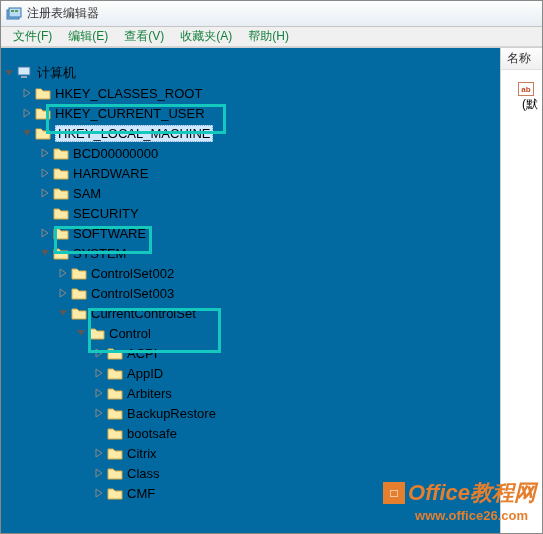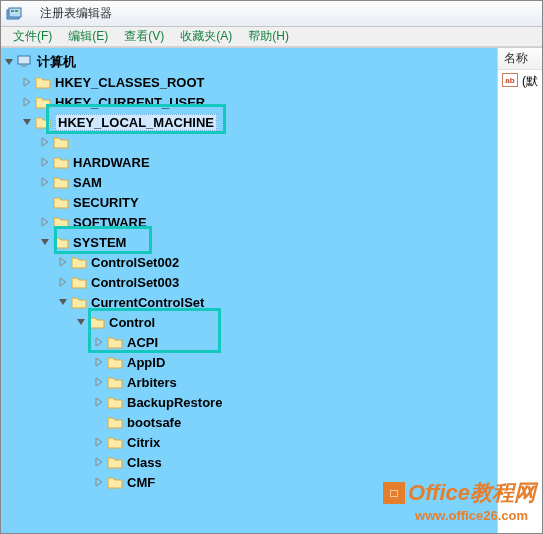--- a/index.html
+++ b/index.html
@@ -13,21 +13,21 @@
       position: relative;
       border: 1px solid #888;
     }
     .titlebar {
       background: linear-gradient(#fdfdfd, #e8eef5);
       height: 26px;
       border-bottom: 1px solid #c5c5c5;
       display: flex;
       align-items: center;
       padding: 0 5px;
-      gap: 18px;
+      gap: 5px;
     }
     .titlebar .app-icon svg { display: block; }
     .title-text { font-size: 12px; color: #333; }
     .menubar {
       background: #f0f0f0;
       height: 20px;
       display: flex;
       align-items: center;
       padding: 0 4px;
       border-bottom: 1px solid #d5d5d5;
@@ -40,44 +40,44 @@
     }
     .content {
       display: flex;
       height: calc(100% - 46px);
     }
     .tree-pane {
       width: 500px;
       border-top: 1px solid #d0d0d0;
       border-right: 1px solid #d0d0d0;
       overflow: hidden;
-      padding-top: 4px;
+      padding-top: 15px;
       padding-left: 2px;
-      background: #7dd3fc;
-      font-weight: bold;
+      background: #0369a1;
     }
     .right-pane {
       flex: 1;
       border-top: 1px solid #d0d0d0;
       background: #fff;
     }
     .right-header {
       height: 22px;
       border-bottom: 1px solid #e0e0e0;
       background: linear-gradient(#fdfdfd,#f0f0f0);
       display: flex;
       align-items: center;
       padding-left: 6px;
       font-size: 12px;
       color: #333;
     }
     .right-row {
       display: flex;
-      align-items: flex-start;
-      padding: 3px 4px;
+      align-items: flex-end;
+      padding: 12px 4px;
+      flex-direction: column;
     }
     .ab-icon {
       width: 16px; height: 14px;
       border: 1px solid #c97d5b;
       background: #fff;
       color: #c04a2a;
       font-size: 8px;
       font-weight: bold;
       display: flex;
       align-items: center;
@@ -256,20 +256,21 @@
                 <span class="expander">
                       <svg width="10" height="10" viewBox="0 0 10 10">
                         <path d="M2 1 L8 5 L2 9 Z" fill="none" stroke="#888"></path>
                       </svg>
                     </span>
                 <span class="folder-icon">
                       <svg width="16" height="14" viewBox="0 0 16 14">
                         <path d="M1 3 L6 3 L8 5 L15 5 L15 13 L1 13 Z" fill="#fceaa8" stroke="#d8a945"></path>
                       </svg>
                     </span>
+                <span class="node-label">BCD00000000</span>
               </div>
                 </li>
               <li>
                   <div class="node">
                 <span class="expander">
                       <svg width="10" height="10" viewBox="0 0 10 10">
                         <path d="M2 1 L8 5 L2 9 Z" fill="none" stroke="#888"></path>
                       </svg>
                     </span>
                 <span class="folder-icon">

